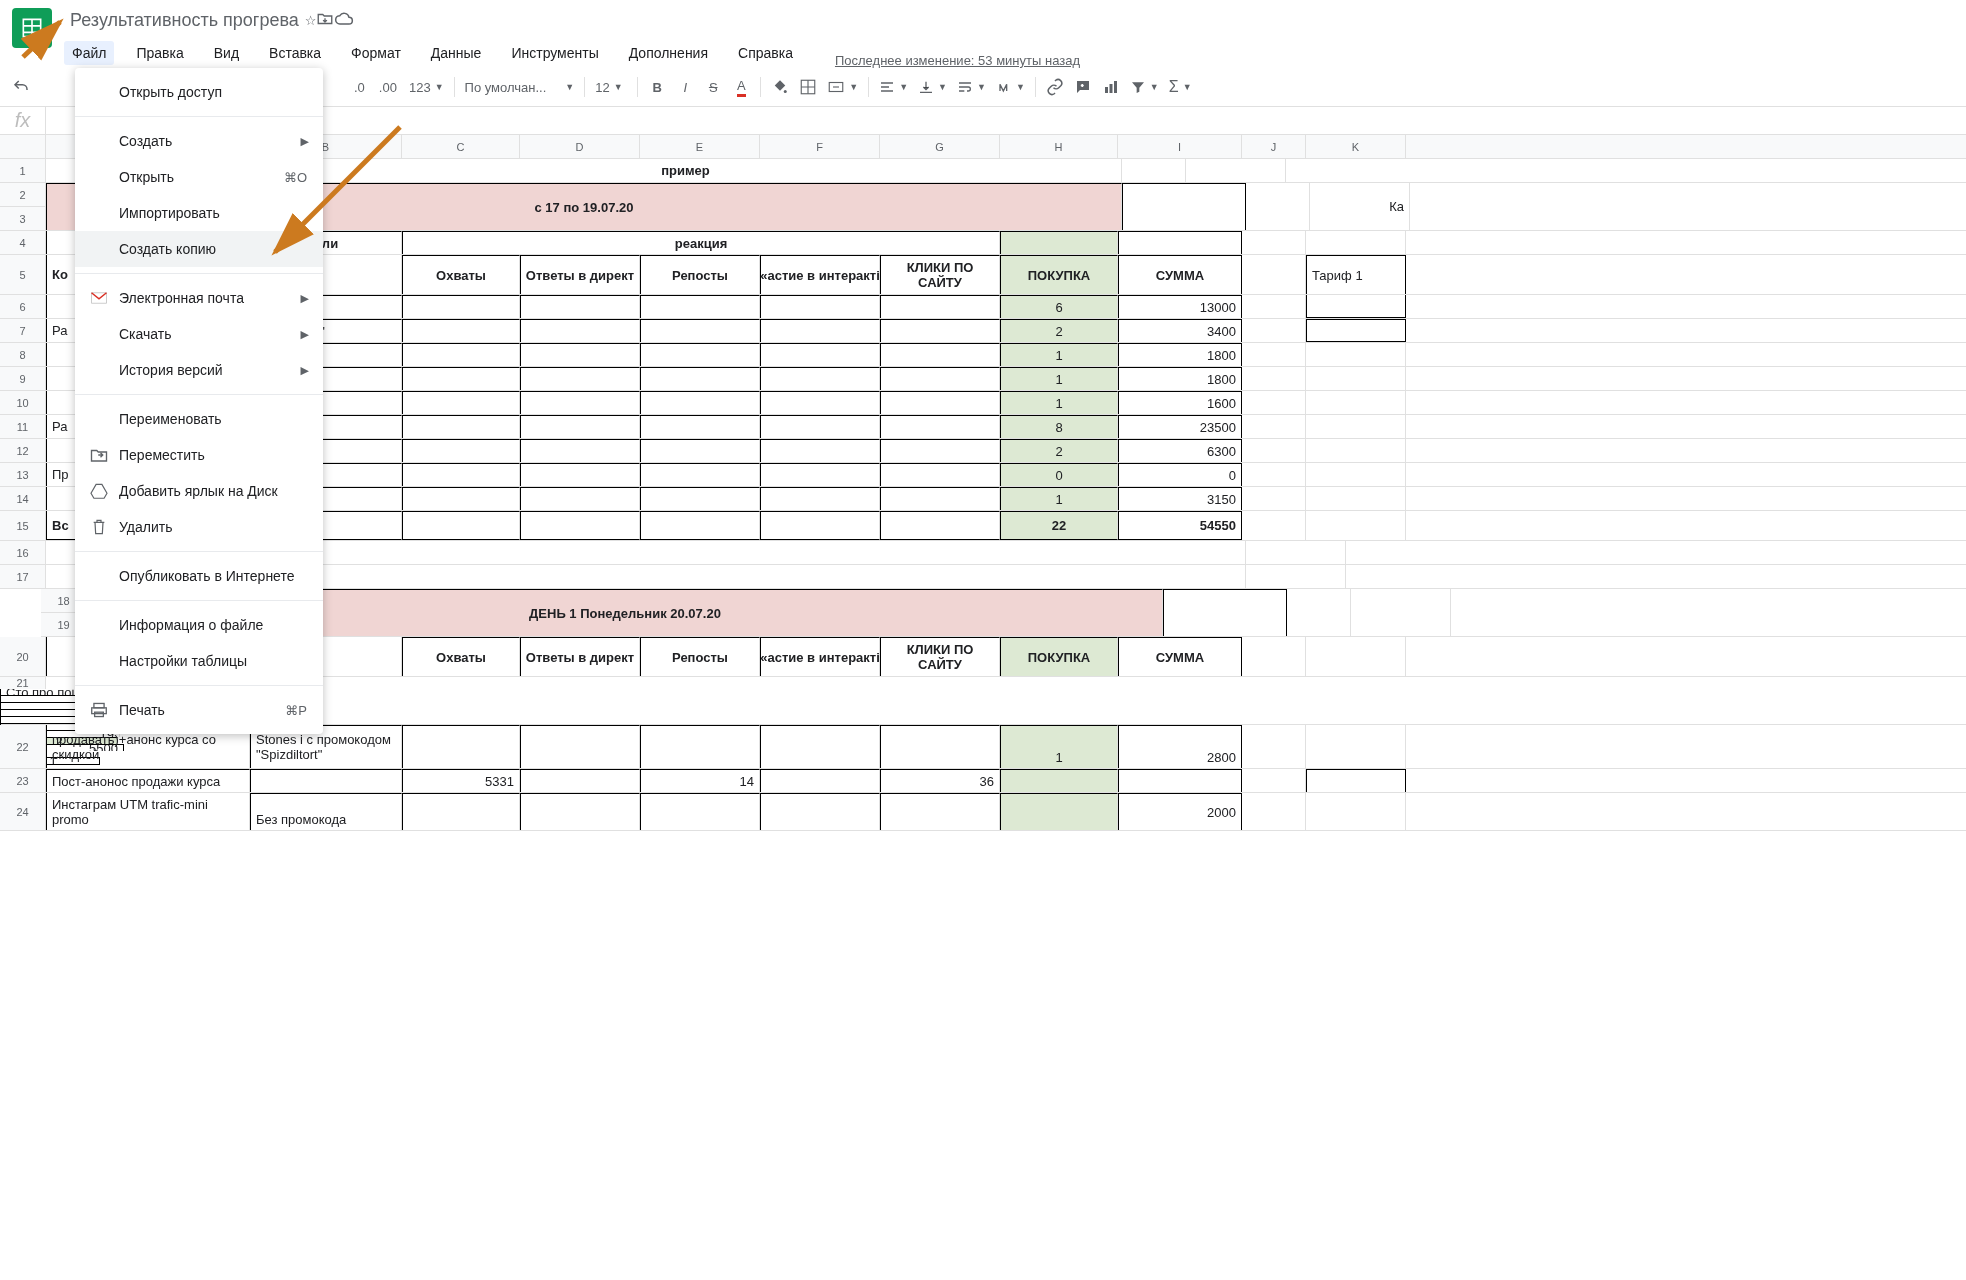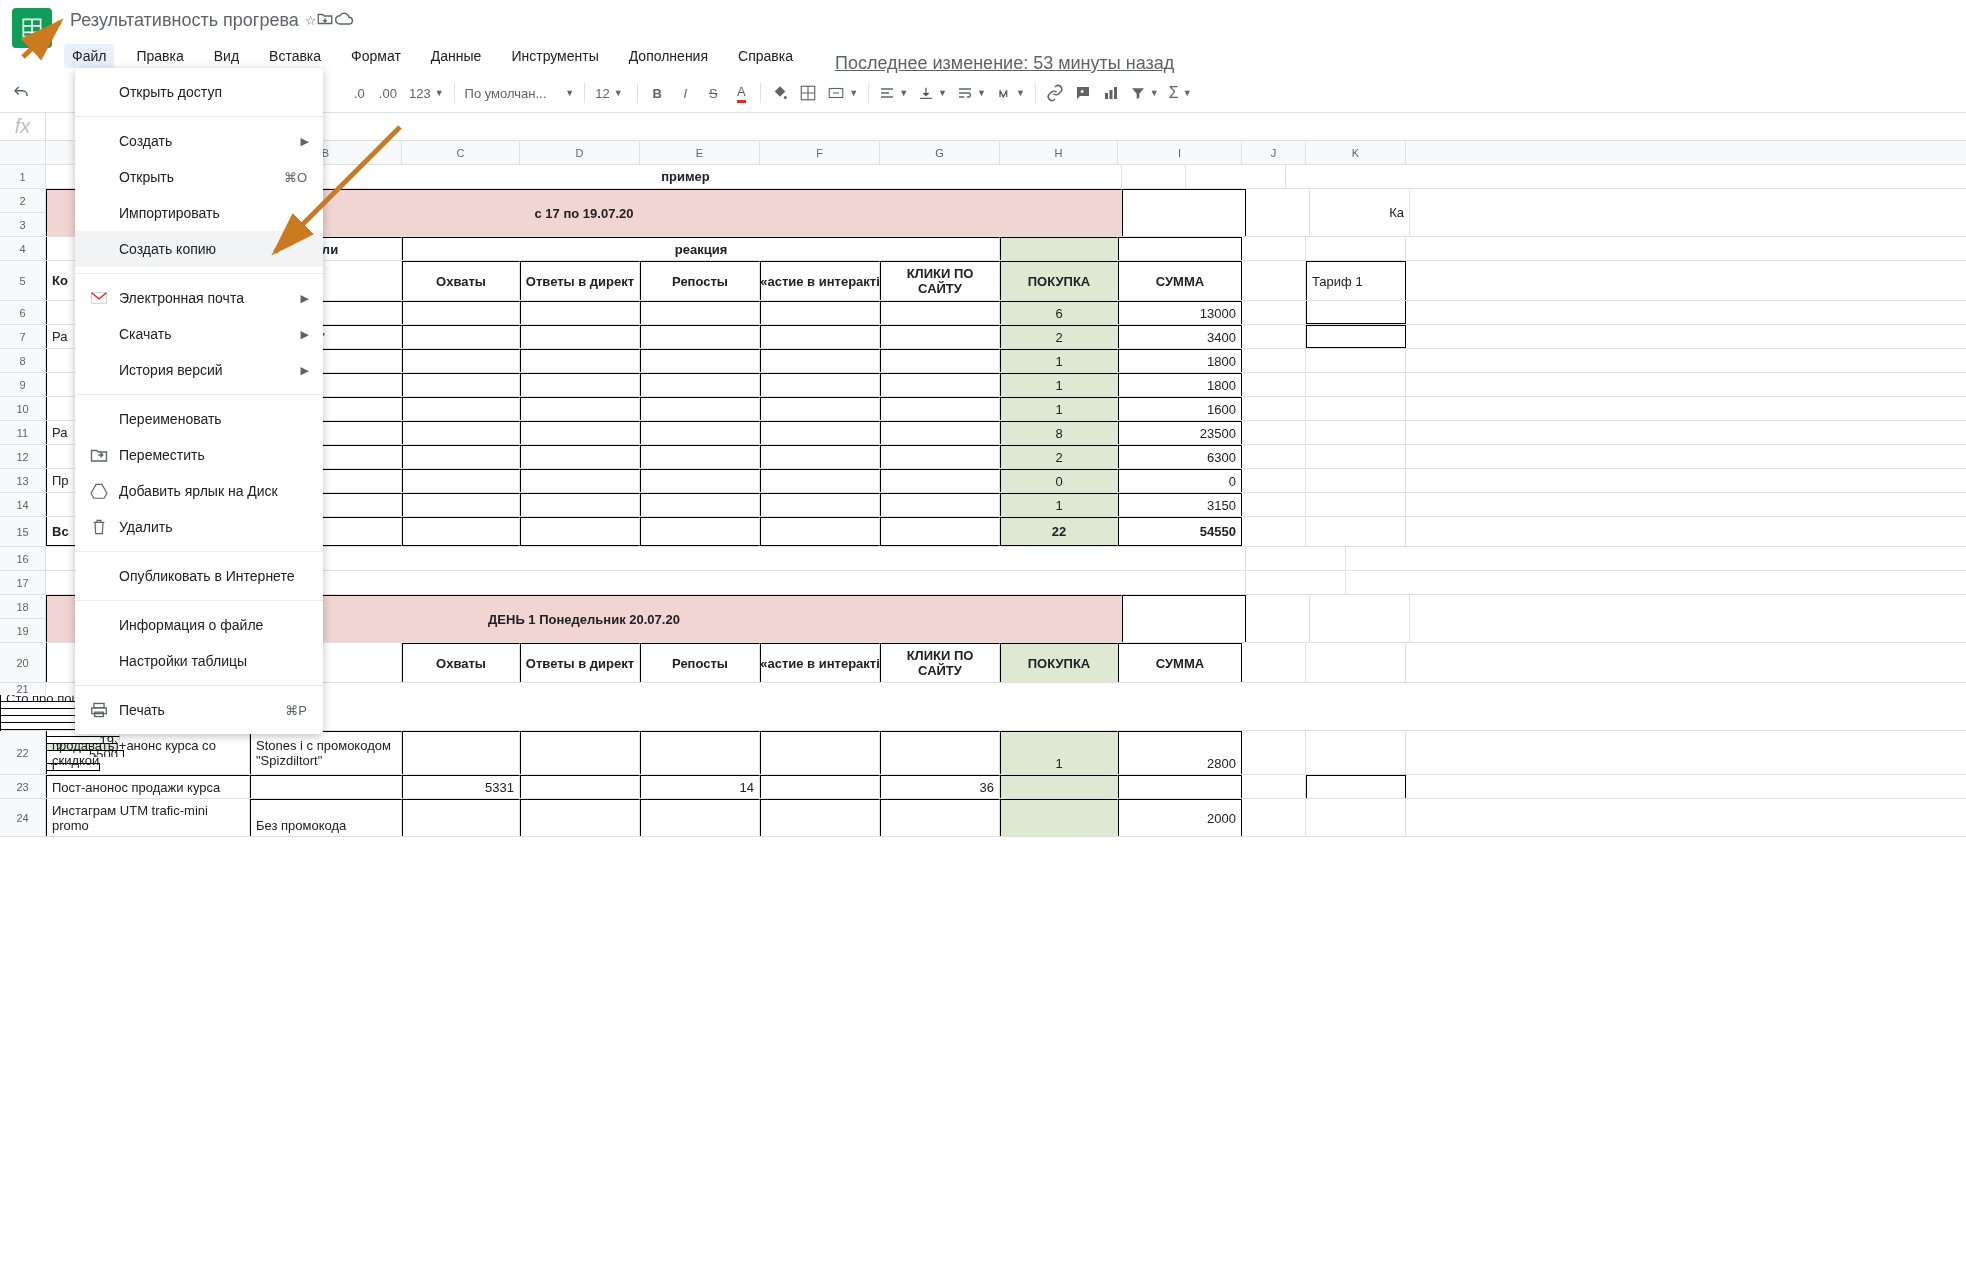--- a/index.html
+++ b/index.html
@@ -9,21 +9,21 @@
 .header { display: flex; align-items: flex-start; padding: 8px 12px 0 12px; }
 .logo { width: 40px; height: 40px; background: #0f9d58; border-radius: 4px; display: flex; align-items: center; justify-content: center; margin-right: 12px; position: relative; }
 .logo svg { width: 26px; height: 26px; }
 .title-area { flex: 1; }
 .title-row { display: flex; align-items: center; }
 .doc-title { font-size: 18px; color: #5f6368; padding: 2px 6px; }
 .title-icon { color: #5f6368; cursor: pointer; }
 .menubar { display: flex; align-items: center; gap: 14px; margin-top: 4px; }
 .menu-item { padding: 4px 8px; font-size: 14px; color: #202124; cursor: pointer; border-radius: 3px; }
 .menu-item.active { background: #e8f0fe; }
-.last-edit { margin-left: 20px; font-size: 18px; color: #5f6368; text-decoration: underline; cursor: pointer; margin-top: 16px; }
+.last-edit { margin-left: 20px; font-size: 13px; color: #5f6368; text-decoration: underline; cursor: pointer; margin-top: 16px; }
 
 
 .toolbar { display: flex; align-items: center; padding: 6px 12px; border-bottom: 1px solid #e0e0e0; gap: 2px; position: relative; }
 .tb-btn { width: 26px; height: 26px; display: flex; align-items: center; justify-content: center; color: #5f6368; cursor: pointer; border-radius: 2px; }
 .tb-sep { width: 1px; height: 20px; background: #e0e0e0; margin: 0 4px; }
 .tb-text { padding: 0 6px; color: #5f6368; font-size: 13px; }
 .tb-select { display: flex; align-items: center; padding: 0 4px; color: #5f6368; font-size: 13px; cursor: pointer; gap: 4px; }
 .tb-select .caret { font-size: 9px; }
 .spacer-left { width: 310px; }
 
@@ -446,21 +446,21 @@
         <div class="row-h">16</div>
         <div class="cell" style="width:1200px;"></div>
         <div class="cell c-K"></div>
       </div>
     <div class="row">
         <div class="row-h">17</div>
         <div class="cell" style="width:1200px;"></div>
         <div class="cell c-K"></div>
       </div>
 
-    <div class="row" style="height:48px;">
+    <div class="row" style="height:48px;margin-left:41px;">
       <div class="row-h" style="flex-direction:column;">
         <div style="height:24px;display:flex;align-items:center;">18</div>
         <div style="height:24px;display:flex;align-items:center;border-top:1px solid #e0e0e0;width:100%;justify-content:center;">19</div>
       </div>
       <div class="cell pink center bold table-border-top table-border-left" style="width:1076px;">ДЕНЬ 1    Понедельник    20.07.20</div>
       <div class="cell table-border-top table-border-left table-border-right" style="width:124px;"></div>
       <div class="cell c-J"></div>
       <div class="cell c-K"></div>
     </div>
 

